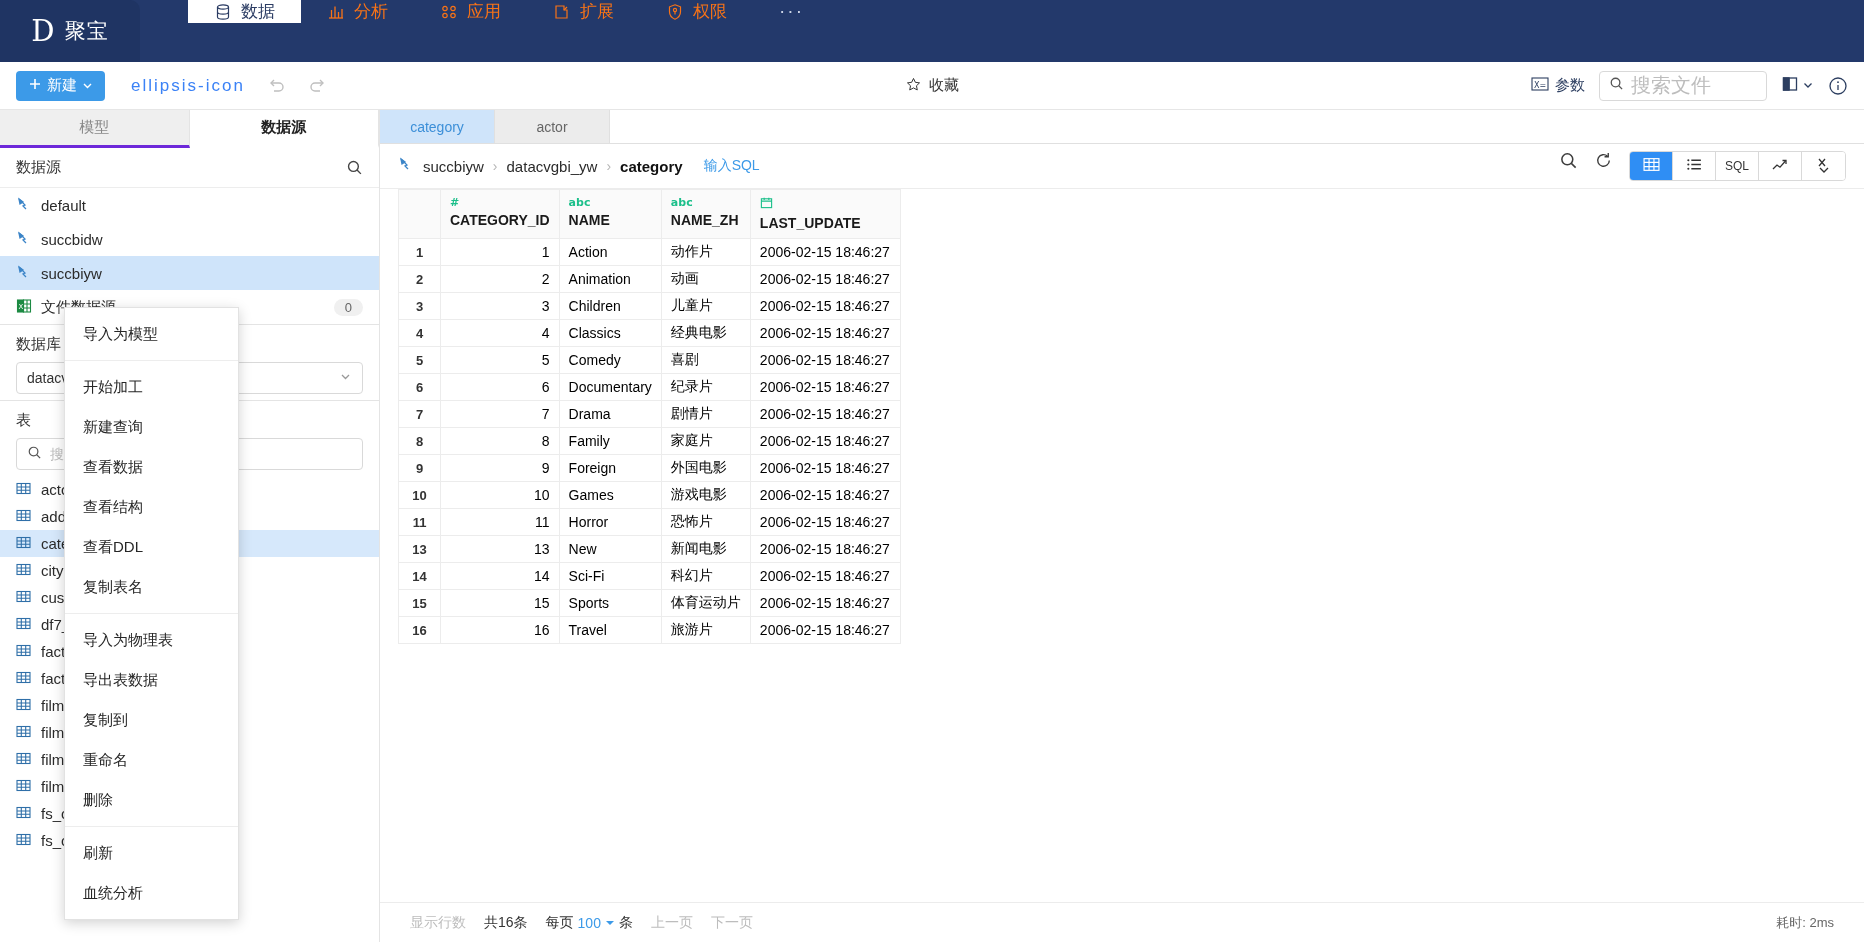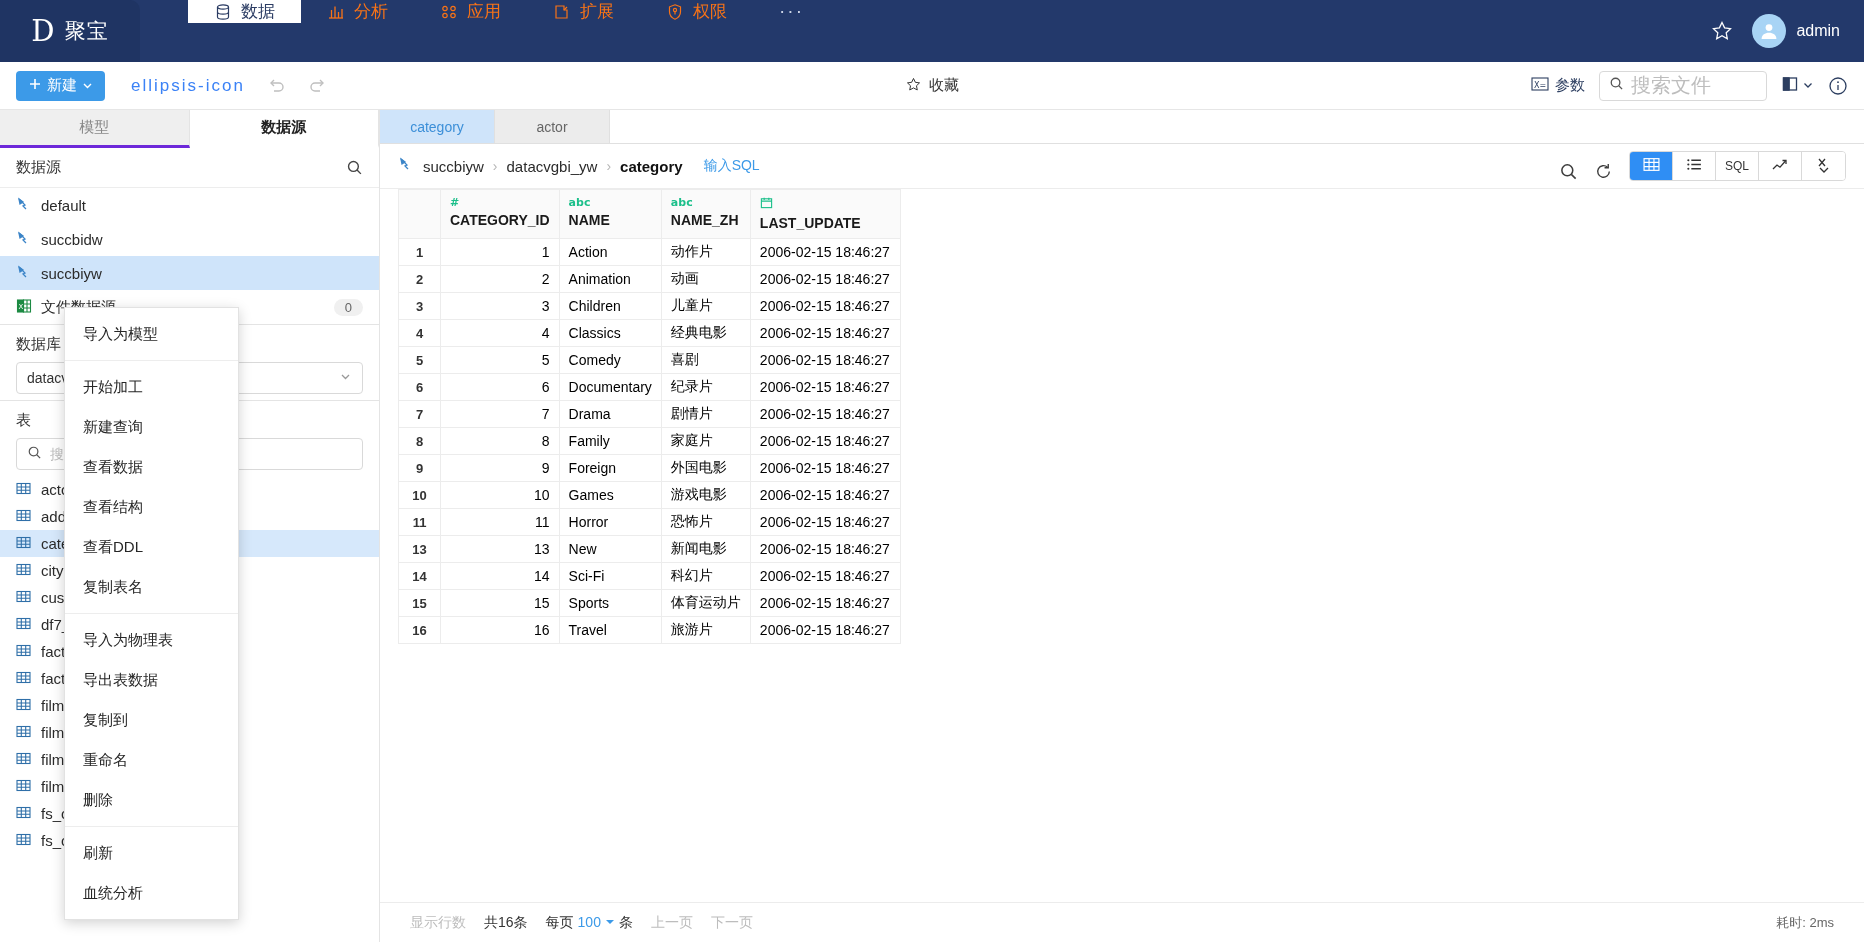--- a/index.html
+++ b/index.html
@@ -143,21 +143,21 @@
   }
   .doc-tab.active { background: #cfe4fa; color: #3c8fd8; }
   .crumb-bar {
     height: 45px; flex: 0 0 45px; display: flex; align-items: center;
     padding: 0 18px; gap: 9px; border-bottom: 1px solid #ececec;
   }
   .crumb { font-size: 15px; color: #2b2b2b; cursor: pointer; }
   .crumb.bold { font-weight: bold; color: #111; }
   .crumb-sep { color: #b6b6b6; font-size: 14px; }
   .sql-link { font-size: 14px; color: #3c9ae8; margin-left: 12px; cursor: pointer; }
-  .crumb-right { margin-left: auto; display: flex; align-items: flex-end; gap: 16px; }
+  .crumb-right { margin-left: auto; display: flex; align-items: flex-start; gap: 16px; }
   .cr-icon { color: #3d3d3d; cursor: pointer; display: flex; }
   .viewgroup { display: flex; border: 1px solid #d9d9d9; border-radius: 4px; overflow: hidden; height: 30px; }
   .vg-btn {
     width: 43px; display: flex; align-items: center; justify-content: center;
     border-right: 1px solid #d9d9d9; color: #333; font-size: 12px; cursor: pointer; background: #fff;
   }
   .vg-btn:last-child { border-right: 0; }
   .vg-btn.active { background: #2f8ef4; color: #fff; }
 
   
@@ -181,21 +181,21 @@
 
   
   .footer {
     height: 40px; flex: 0 0 40px; border-top: 1px solid #ececec; display: flex;
     align-items: center; padding: 0 30px; gap: 18px; font-size: 14px;
   }
   .f-dim { color: #bdbdbd; cursor: pointer; }
   .f-txt { color: #333; }
   .f-blue { color: #3c9ae8; cursor: pointer; }
   .f-right { margin-left: auto; color: #666; font-size: 13px; }
-  .cap { display:flex; align-items:flex-start; gap:4px; }
+  .cap { display:flex; align-items:center; gap:4px; }
 </style>
 </head>
 <body>
 
 <div class="app">
 
   <div class="topnav">
     <div class="brand">
       <span class="brand-logo">D</span>
       <span class="brand-name">聚宝</span>
@@ -247,36 +247,20 @@
         <span class="ic">
           <svg width="18" height="18" viewBox="0 0 18 18" fill="none" stroke="currentColor" stroke-width="1.2">
             <path d="M9 1.8l5.5 2v5c0 4-2.8 6.3-5.5 7.4C6.3 15.1 3.5 12.8 3.5 8.8v-5z"></path>
             <circle cx="9" cy="7" r="1.6"></circle>
               <path d="M9 8.6v3"></path>
           </svg>
         </span>
         <span>权限</span>
       </div>
       <div class="navmore">···</div>
-    </div>
-    <div class="nav-right">
-      <span class="star-btn">
-        <svg width="24" height="24" viewBox="0 0 24 24" fill="none" stroke="#ffffff" stroke-width="1.3">
-          <path d="M12 3.5l2.6 5.4 5.9.8-4.3 4.1 1.1 5.9-5.3-2.9-5.3 2.9 1.1-5.9L3.5 9.7l5.9-.8z"></path>
-        </svg>
-      </span>
-      <div class="avatar-wrap">
-        <span class="avatar">
-          <svg width="22" height="22" viewBox="0 0 22 22" fill="#ffffff">
-            <circle cx="11" cy="7.6" r="3.4"></circle>
-              <path d="M3.6 19c0-4.1 3.3-6.3 7.4-6.3s7.4 2.2 7.4 6.3z"></path>
-          </svg>
-        </span>
-        <span class="username">admin</span>
-      </div>
     </div>
   </div>
 
   <div class="toolbar">
     <div class="btn-new">
       <span>
         <svg width="14" height="14" viewBox="0 0 14 14" stroke="#fff" stroke-width="1.6">
             <path d="M7 2v10M2 7h10"></path>
           </svg>
       </span>

